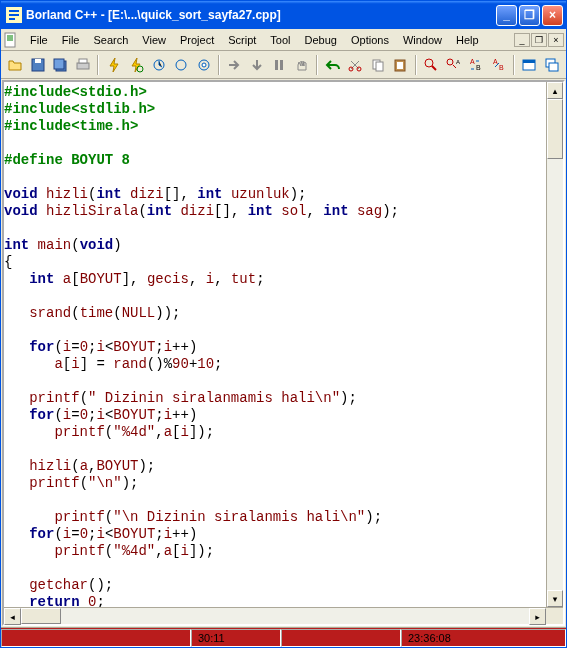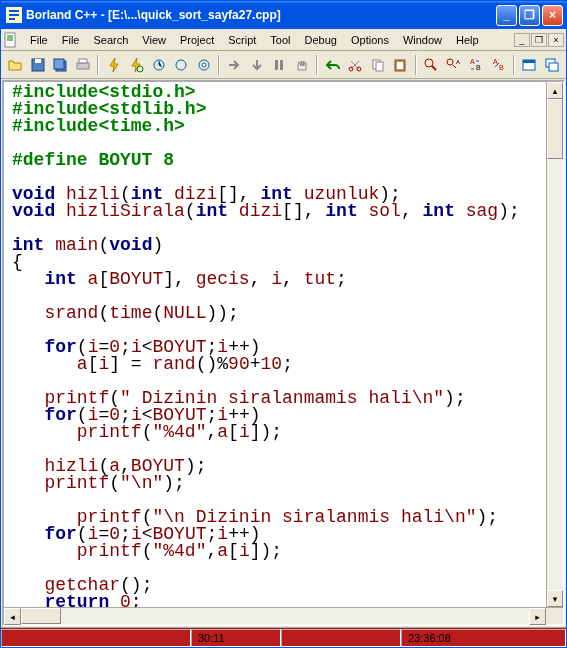--- a/index.html
+++ b/index.html
@@ -16,21 +16,21 @@
   .mdi-icon { width:16px; height:16px; margin-right:4px; }
   .menubar .menuitem { padding: 2px 7px; cursor: default; }
   .menubar .spacer { flex: 1; }
   .mdi-btns { display: flex; gap: 1px; }
   .mdi-btn { width: 16px; height: 14px; border: 1px solid #aca899; background: #ece9d8; font-size: 9px; display:flex; align-items:center; justify-content:center; }
   .toolbar { height: 28px; background: #ece9d8; border-bottom: 1px solid #aca899; display: flex; align-items: center; padding: 2px 4px; gap: 2px; }
   .tbtn { width: 22px; height: 22px; border: 1px solid #ece9d8; display: flex; align-items: center; justify-content: center; }
   .tsep { width: 2px; height: 20px; border-left: 1px solid #aca899; border-right: 1px solid #fff; margin: 0 2px; }
   .editor-wrap { flex: 1; display: flex; flex-direction: column; border: 2px inset #fff; margin: 1px; background:#fff; min-height:0;}
   .editor-scroll { flex:1; display:flex; min-height:0; }
-  .editor { flex: 1; background: #fff; font-family: "Courier New", monospace; font-size: 18px; padding: 2px 8px; line-height: 17px; white-space: pre; overflow: hidden; }
+  .editor { flex: 1; background: #fff; font-family: "Courier New", monospace; font-size: 14px; padding: 2px 0; line-height: 17px; white-space: pre; overflow: hidden; }
   .vscroll { width: 17px; background: #ece9d8; border-left:1px solid #aca899; display:flex; flex-direction:column; }
   .sbtn { height:17px; background:#ece9d8; border:1px solid #fff; border-right-color:#888; border-bottom-color:#888; display:flex; align-items:center;justify-content:center; font-size:9px;}
   .strack { flex:1; background:#f0f0e8; position:relative;}
   .sthumb { position:absolute; top:0; left:0; right:0; height:60px; background:#ece9d8; border:1px solid #fff; border-right-color:#888; border-bottom-color:#888;}
   .hscroll { height:17px; display:flex; background:#ece9d8; border-top:1px solid #aca899;}
   .hstrack{ flex:1; background:#f0f0e8; position:relative;}
   .hsthumb{ position:absolute; left:0; top:0; bottom:0; width:40px; background:#ece9d8; border:1px solid #fff; border-right-color:#888; border-bottom-color:#888;}
   .hcorner{ width:17px; background:#ece9d8;}
   .status { height: 20px; background: #b91c1c; border-top: 1px solid #aca899; display: flex; align-items: center; font-size: 11px; }
   .status .cell { border: 1px inset #fff; padding: 1px 6px; height: 18px; display:flex; align-items:center; }

